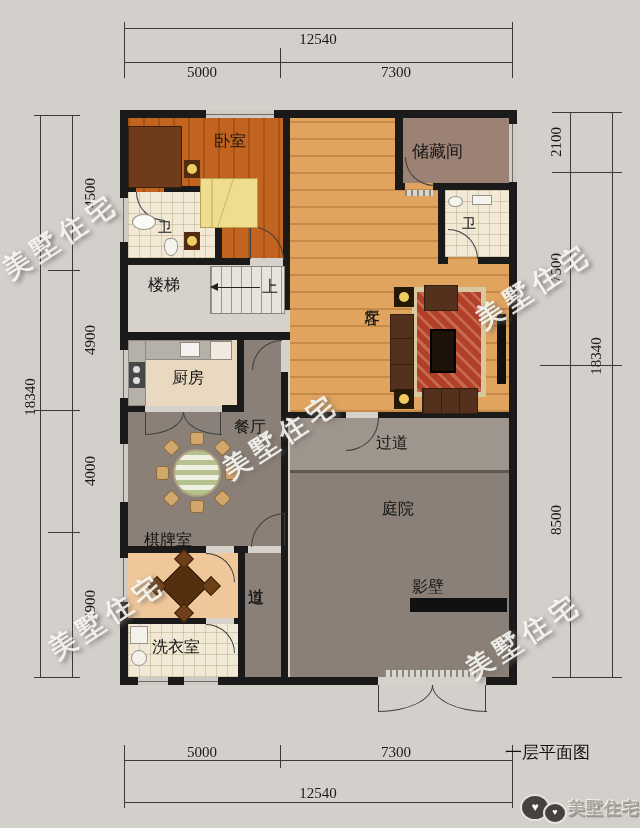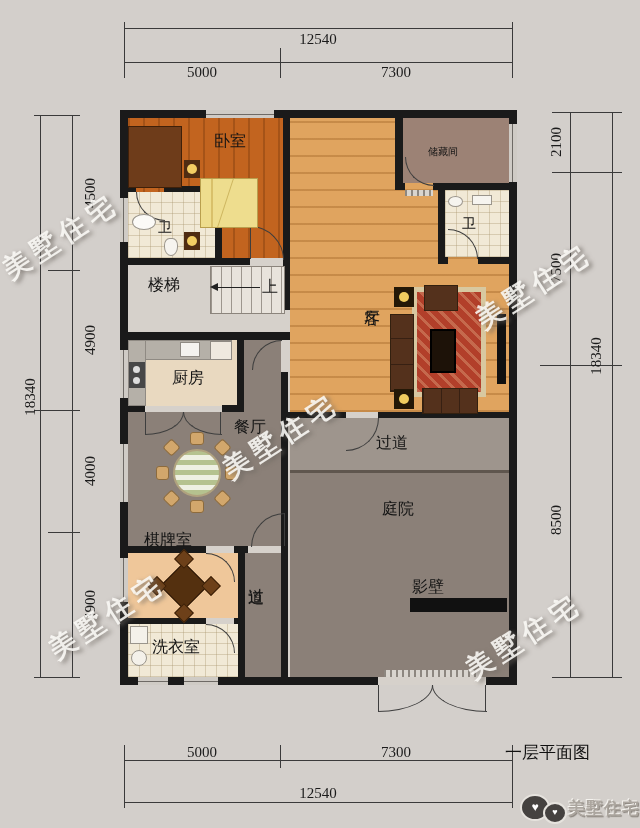--- a/index.html
+++ b/index.html
@@ -234,21 +234,21 @@
 <div class="furn" style="left:177px;top:606px;width:14px;height:14px;background:#6d4019;border:1px solid #3c2008;transform:rotate(45deg)"></div>
 <div class="furn" style="left:150px;top:579px;width:14px;height:14px;background:#6d4019;border:1px solid #3c2008;transform:rotate(45deg)"></div>
 <div class="furn" style="left:204px;top:579px;width:14px;height:14px;background:#6d4019;border:1px solid #3c2008;transform:rotate(45deg)"></div>
 
 <div class="furn" style="left:130px;top:626px;width:18px;height:18px;background:#f4f1ea;border:1px solid #9a958c"></div>
 <div class="furn" style="left:131px;top:650px;width:16px;height:16px;background:#f4f1ea;border:1px solid #9a958c;border-radius:50%"></div>
 
 <div class="furn" style="left:410px;top:598px;width:97px;height:14px;background:#111"></div>
 
 <div class="rlbl" style="left:214px;top:132px">卧室</div>
-<div class="rlbl" style="left:428px;top:143px;font-size:10px">储藏间</div>
+<div class="rlbl" style="left:412px;top:143px;font-size:17px">储藏间</div>
 <div class="rlbl" style="left:158px;top:219px;font-size:14px">卫</div>
 <div class="rlbl" style="left:462px;top:215px;font-size:14px">卫</div>
 <div class="rlbl" style="left:148px;top:276px">楼梯</div>
 <div class="rlbl" style="left:262px;top:278px">上</div>
 <div class="rlbl vtext" style="left:364px;top:296px">客厅</div>
 <div class="rlbl" style="left:172px;top:369px">厨房</div>
 <div class="rlbl" style="left:234px;top:418px">餐厅</div>
 <div class="rlbl" style="left:376px;top:434px">过道</div>
 <div class="rlbl" style="left:382px;top:500px">庭院</div>
 <div class="rlbl" style="left:412px;top:578px">影壁</div>

